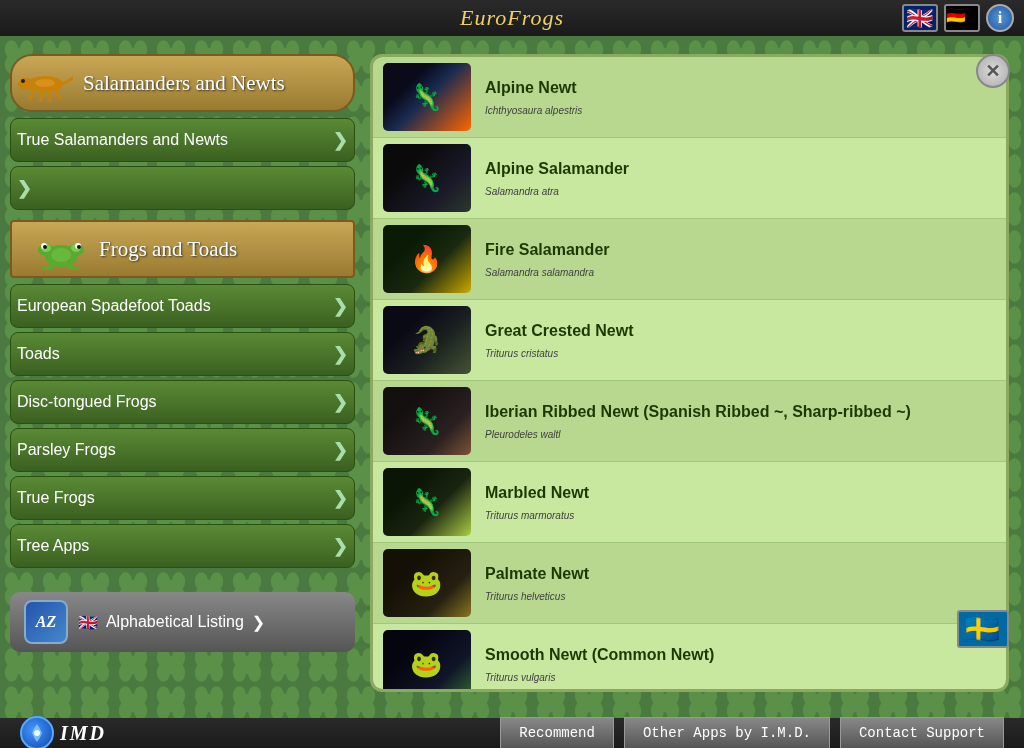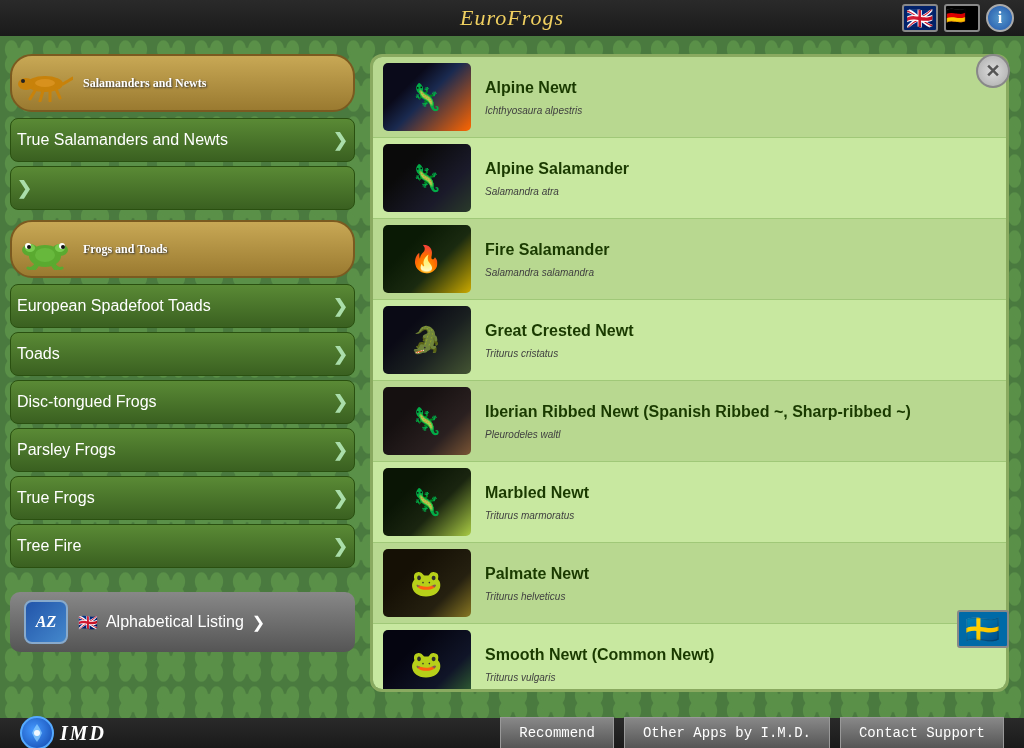--- a/index.html
+++ b/index.html
@@ -161,22 +161,22 @@
       width: 55px;
       height: 42px;
       margin-right: 10px;
       display: flex;
       align-items: center;
       justify-content: center;
       font-size: 28px;
     }
     .section-header-label {
       color: white;
-      font-size: 12px;
-      font-weight: bold;
+      font-size: 21px;
+      font-weight: normal;
       text-shadow: 1px 1px 2px #333;
     }
 
     
     .menu-item {
       display: flex;
       align-items: center;
       justify-content: space-between;
       background: linear-gradient(to bottom, #5a8a35, #3a6020);
       border: 1px solid #2a5010;
@@ -192,22 +192,22 @@
       font-size: 18px;
       color: #aaddaa;
       font-weight: bold;
     }
 
     
     .frogs-header {
       display: flex;
       align-items: center;
       background: linear-gradient(to bottom, #c8a855, #9a7a30);
-      border-radius: 22px;
-      padding: 6px 16px 6px 6px;
+      border-radius: 4px;
+      padding: 6px 16px 6px 22px;
       margin: 10px 0 6px 0;
       border: 2px solid #7a5a20;
     }
 
     
     .alpha-listing {
       display: flex;
       align-items: center;
       background: linear-gradient(to bottom, #888, #555);
       border-radius: 10px;
@@ -412,21 +412,21 @@
   </div>
   <div class="menu-item">
     <span>Parsley Frogs</span>
     <span class="menu-arrow">❯</span>
   </div>
   <div class="menu-item">
     <span>True Frogs</span>
     <span class="menu-arrow">❯</span>
   </div>
   <div class="menu-item">
-    <span>Tree Fire</span>
+    <span>Tree Apps</span>
     <span class="menu-arrow">❯</span>
   </div>
 
   <div class="alpha-listing">
     <div class="az-badge">
       <em>AZ</em>
     </div>
     <div class="alpha-label">
       <span>🇬🇧</span>
       <span>Alphabetical Listing</span>

